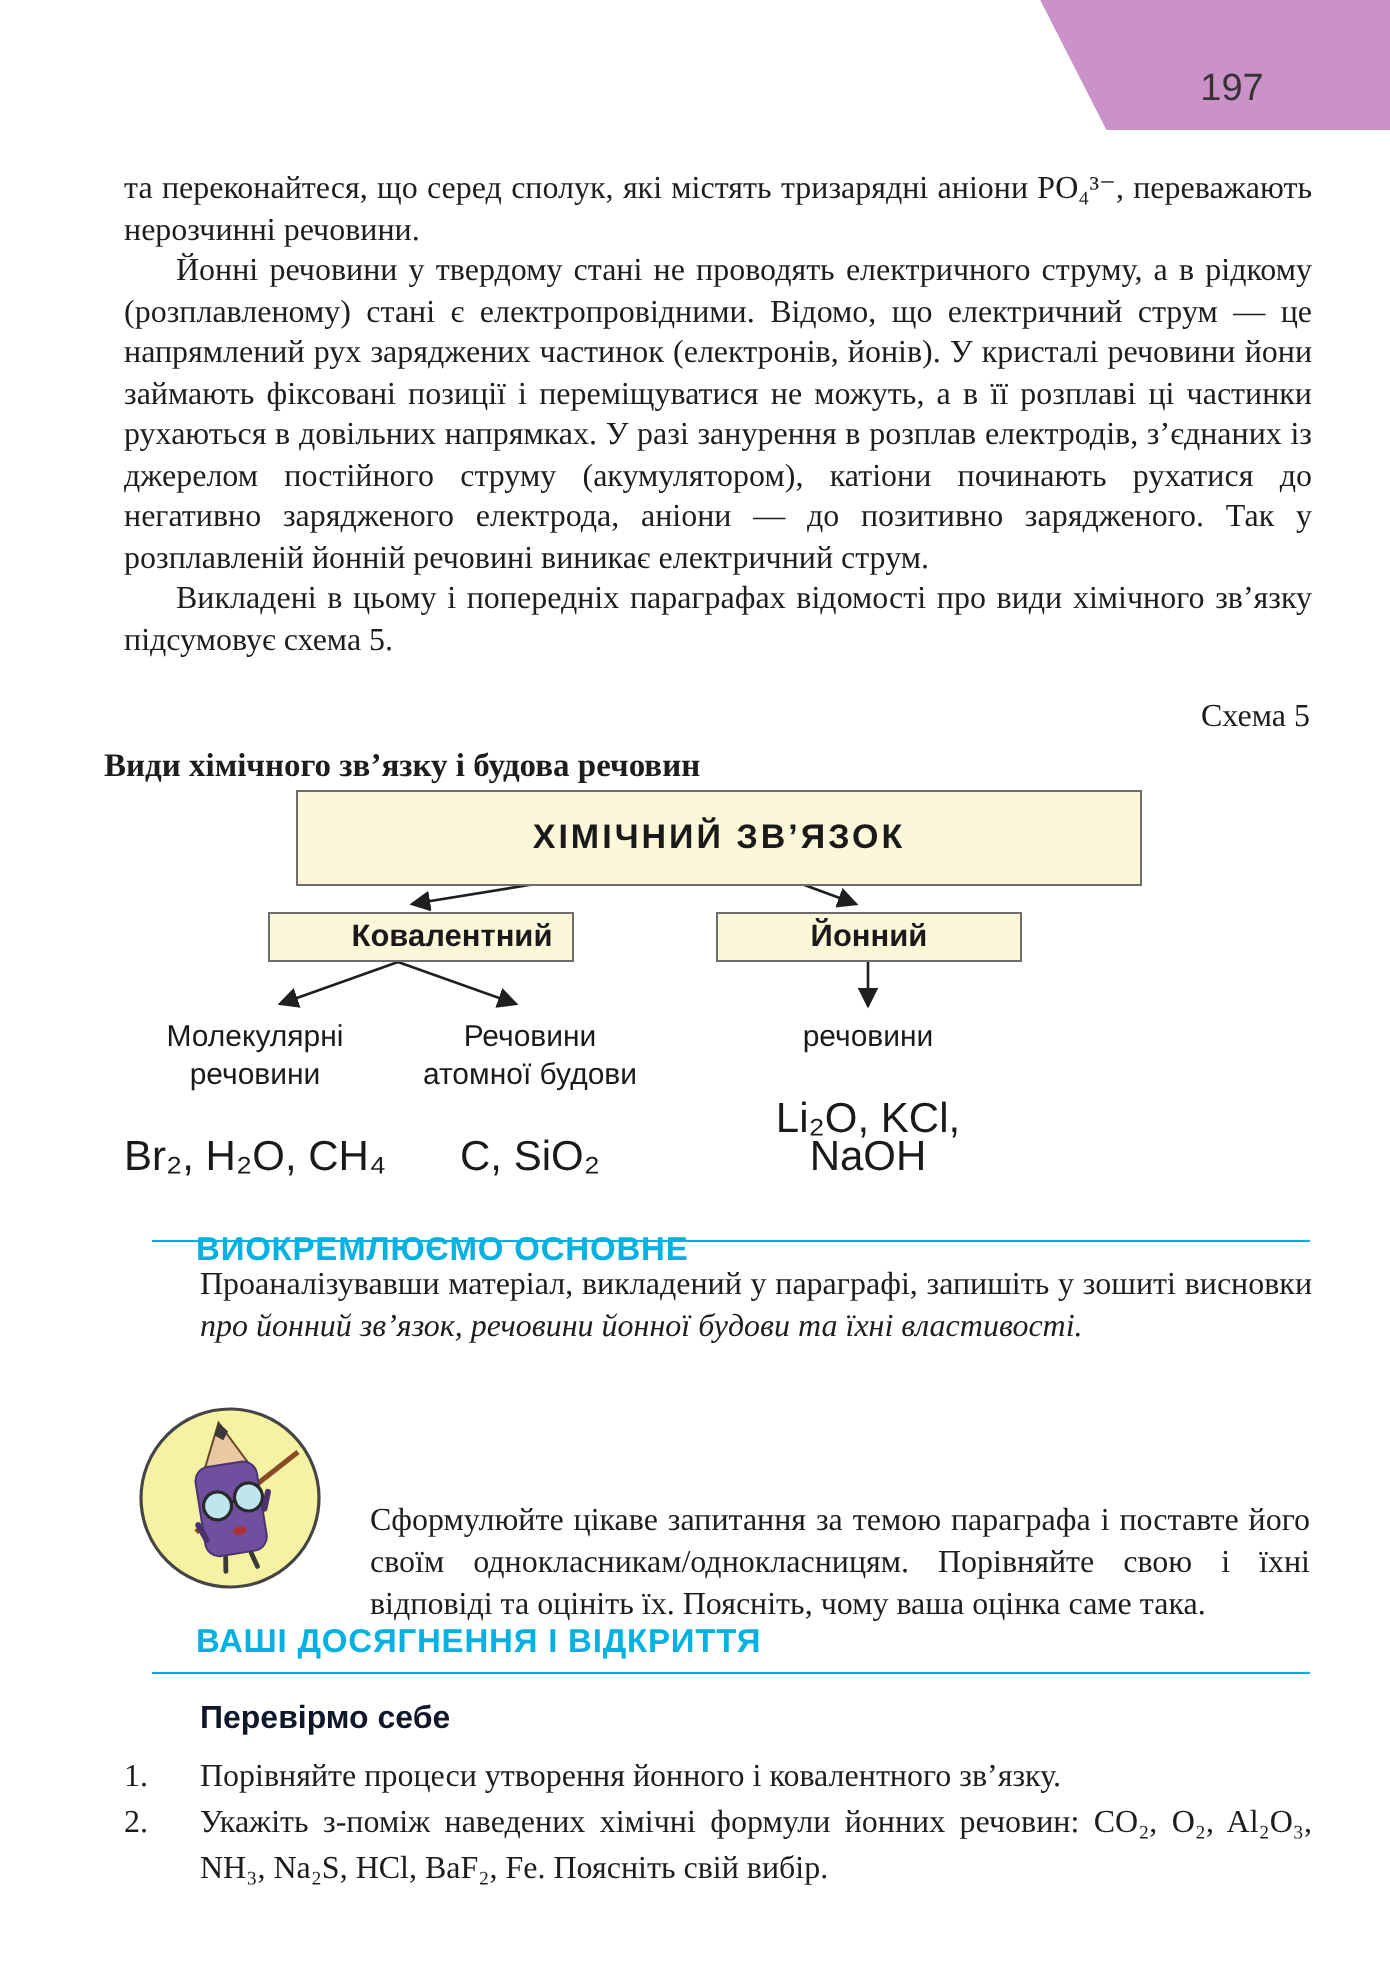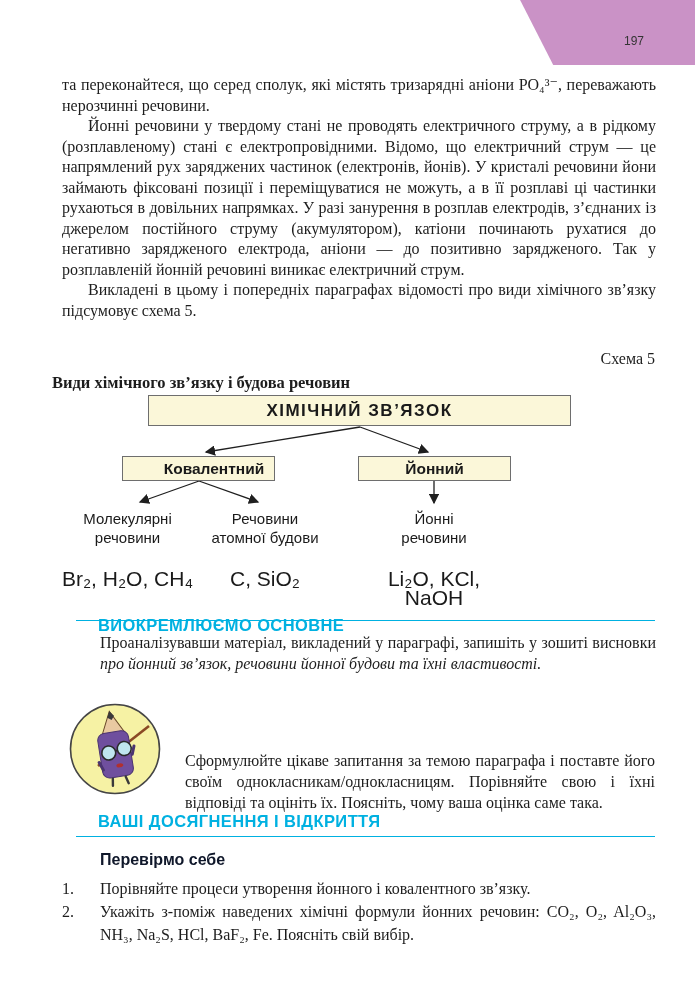--- a/index.html
+++ b/index.html
@@ -11,53 +11,53 @@
   }
 
   
   .corner-pink {
     position:absolute; left:500px; top:0; width:195px; height:65px;
     background:#ca92c6;
     clip-path:polygon(10.3% 0, 100% 0, 100% 100%, 27.3% 100%);
   }
   .page-number {
     position:absolute; left:588px; top:34px; width:56px;
-    text-align:right; font-size:12px; color:#343434;
+    text-align:center; font-size:19px; color:#343434;
     font-family:"Liberation Sans","DejaVu Sans",sans-serif;
   }
   .running-head {
     position:absolute; left:60px; top:37px; width:475px;
     text-align:right; font-size:11.5px; letter-spacing:.4px; color:#3f3f3f;
     font-family:"Liberation Sans","DejaVu Sans",sans-serif;
   }
 
   
-  .intro { position:absolute; left:62px; top:75px; width:594px; }
+  .intro { position:absolute; left:62px; top:85px; width:594px; }
   .intro p { margin:0; font-size:16px; line-height:20.5px; text-align:justify; }
   .intro p.indent { text-indent:26px; }
 
   
   .schema-caption {
     position:absolute; right:40px; top:350px; font-size:16px; 
   }
   .schema-title {
     position:absolute; left:52px; top:373px; width:595px;
     text-align:left; font-weight:bold; font-size:16.5px;
   }
   .diagram { position:absolute; left:60px; top:392px; width:595px; height:186px; }
   .dbox {
     position:absolute; box-sizing:border-box;
     background:#fbf7d9; border:1px solid #6e6e6e;
     display:flex; align-items:center; justify-content:center;
     font-family:"Liberation Sans","DejaVu Sans",sans-serif;
     font-weight:bold; color:#1a1a1a;
   }
-  .dbox.root { left:88px; top:3px; width:423px; height:31px; font-size:17px; letter-spacing:1.5px; }
+  .dbox.root { left:88px; top:3px; width:423px; height:48px; font-size:17px; letter-spacing:1.5px; }
   .dbox.branch { top:64px; width:153px; height:25px; font-size:15.5px; }
-  .dbox.branch.left { left:62px;padding-left:31px; }
+  .dbox.branch.left { left:74px;padding-left:31px; }
   .dbox.branch.right { left:298px; }
   .arrows { position:absolute; left:0; top:0; width:595px; height:186px; }
   .leaf {
     position:absolute; top:117px; text-align:center;
     font-family:"Liberation Sans","DejaVu Sans",sans-serif;
     font-size:15px; line-height:19px; color:#1a1a1a;
   }
   .leaf .formula { margin-top:22px; font-size:21px; }
   .leaf.l1 { left:0;   width:135px; }
   .leaf.l2 { left:135px; width:140px; }
@@ -135,21 +135,20 @@
       <div>Молекулярні</div>
       <div>речовини</div>
       <div class="formula">Br₂, H₂O, CH₄</div>
     </div>
     <div class="leaf l2">
       <div>Речовини</div>
       <div>атомної будови</div>
       <div class="formula">C, SiO₂</div>
     </div>
     <div class="leaf l3">
-      <div>Йонні</div>
       <div>речовини</div>
       <div class="formula">Li₂O, KCl, NaOH</div>
     </div>
   </div>
 
   <div class="sec-heading h1">ВИОКРЕМЛЮЄМО ОСНОВНЕ</div>
   <div class="sec-rule rule1"></div>
   <div class="sec-body">
     <span>Проаналізувавши матеріал, викладений у параграфі, запишіть у зошиті висновки </span><span class="it">про йонний зв’язок, речовини йонної будови та їхні властивості.</span>
   </div>

